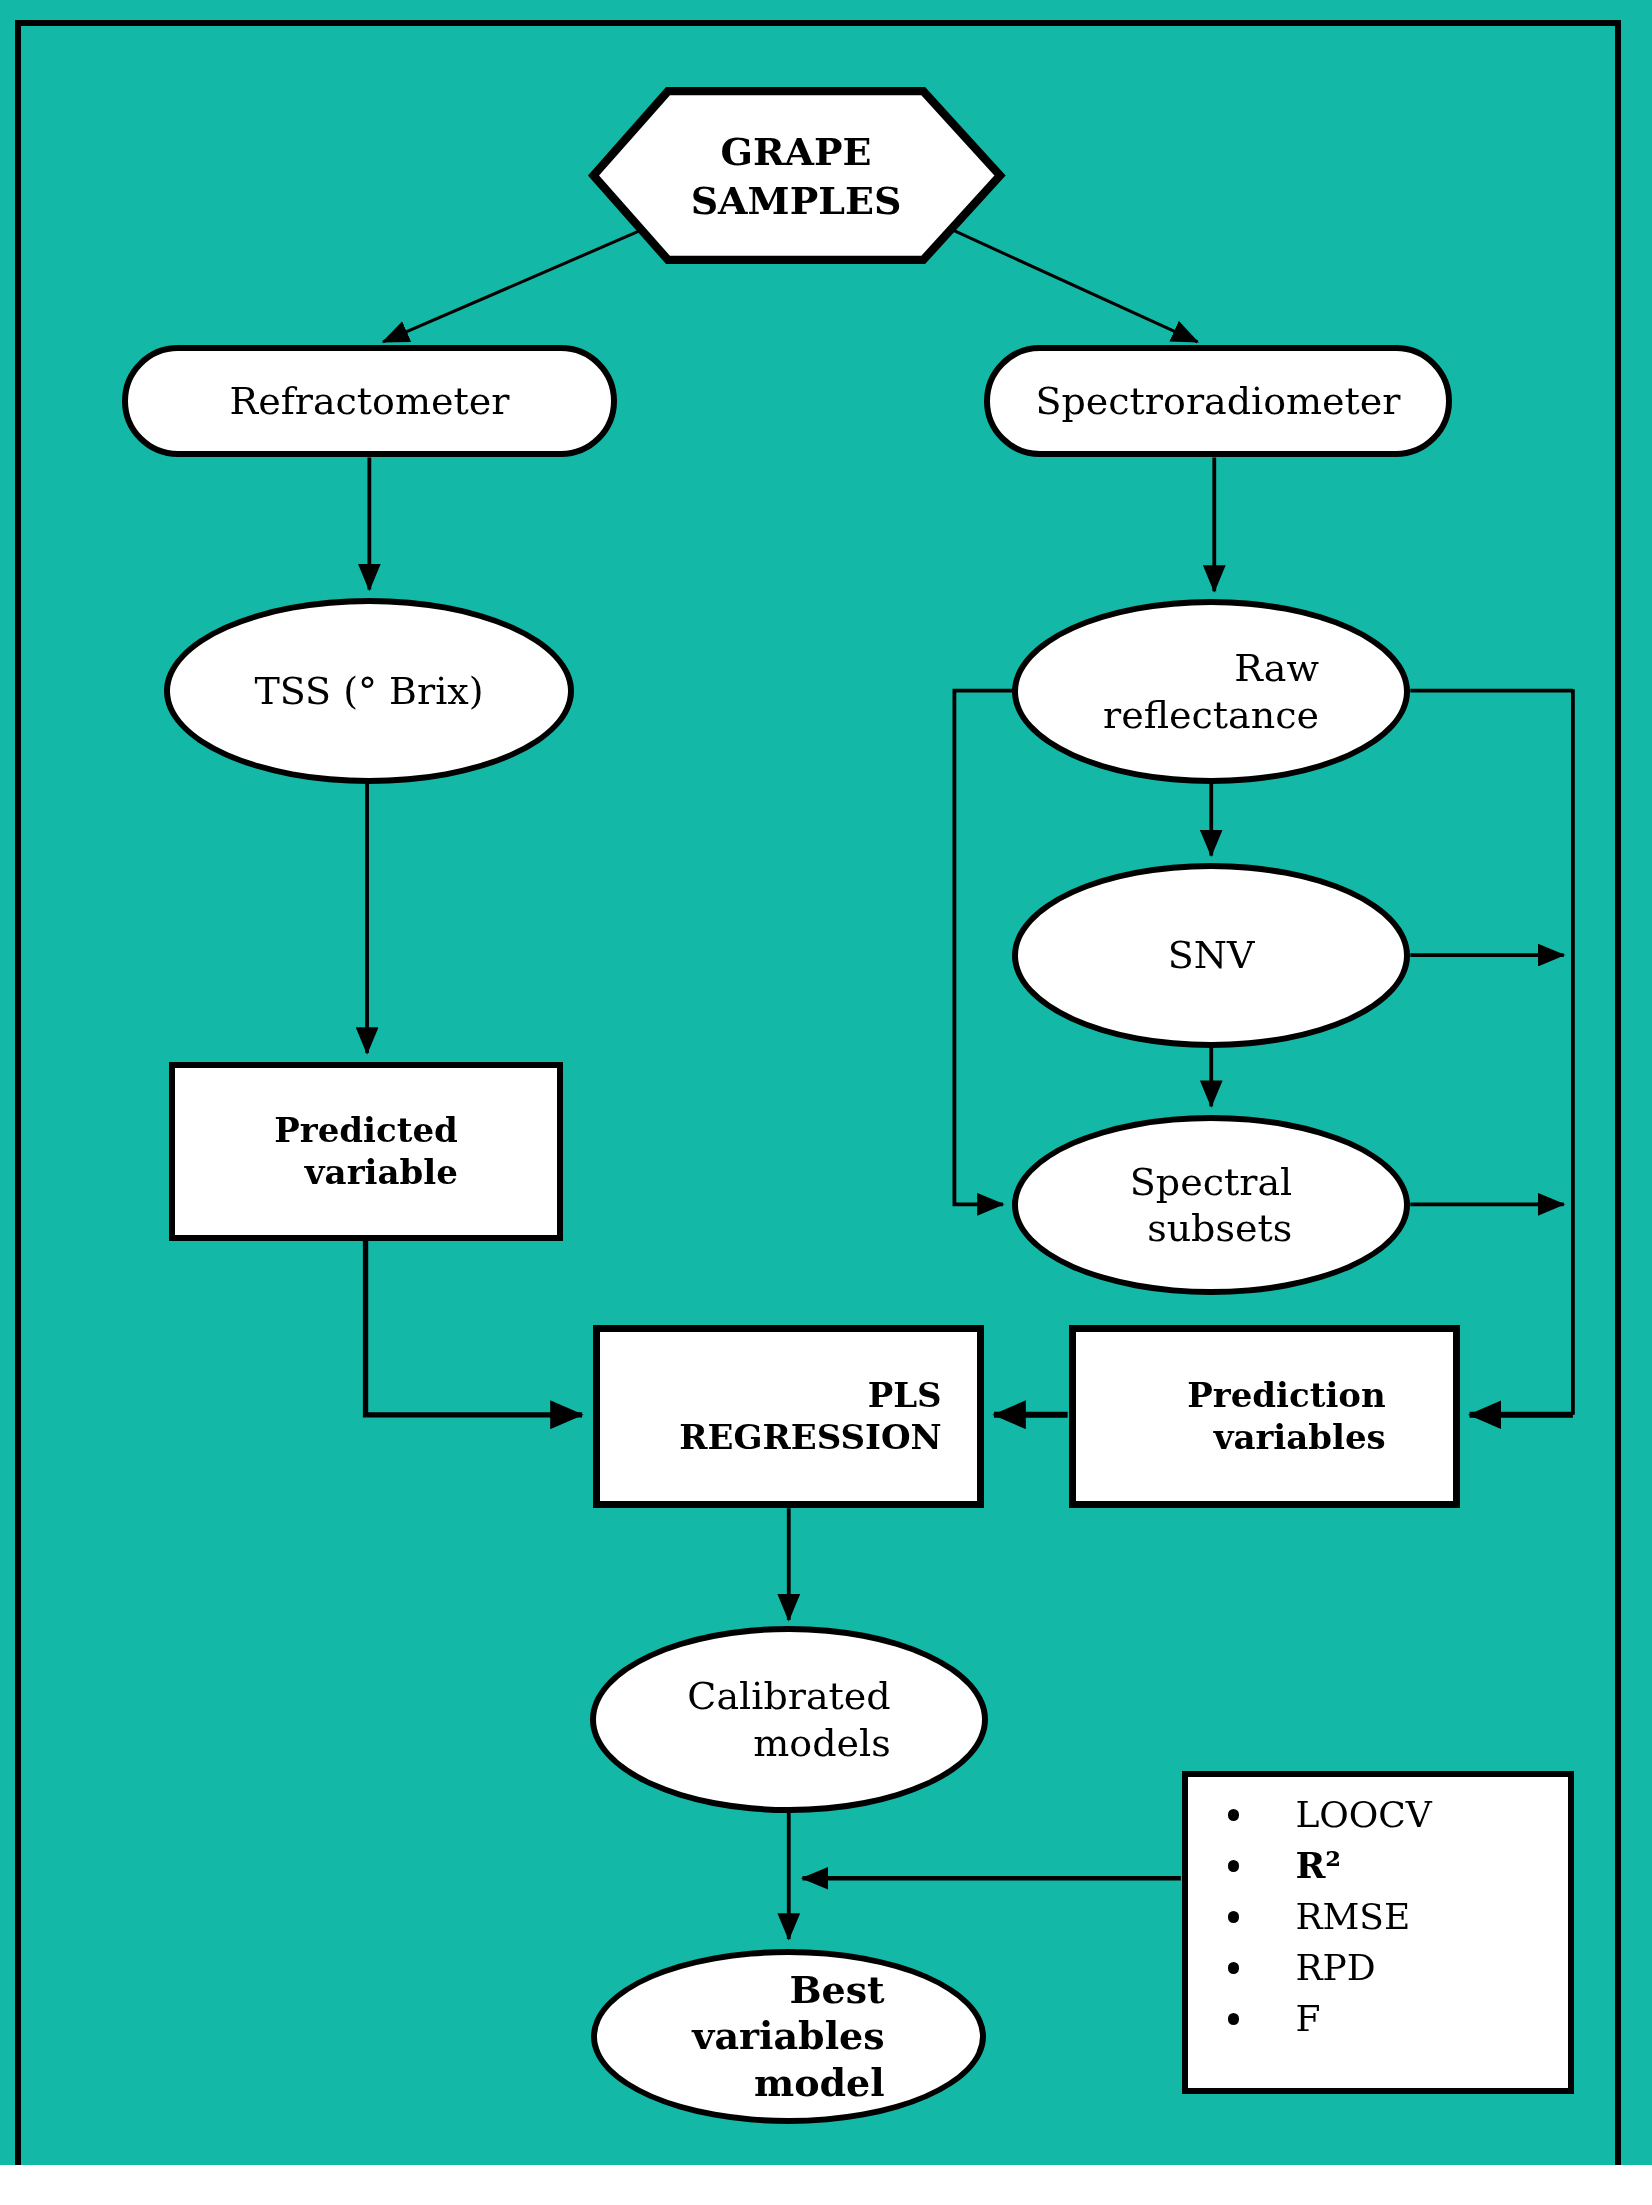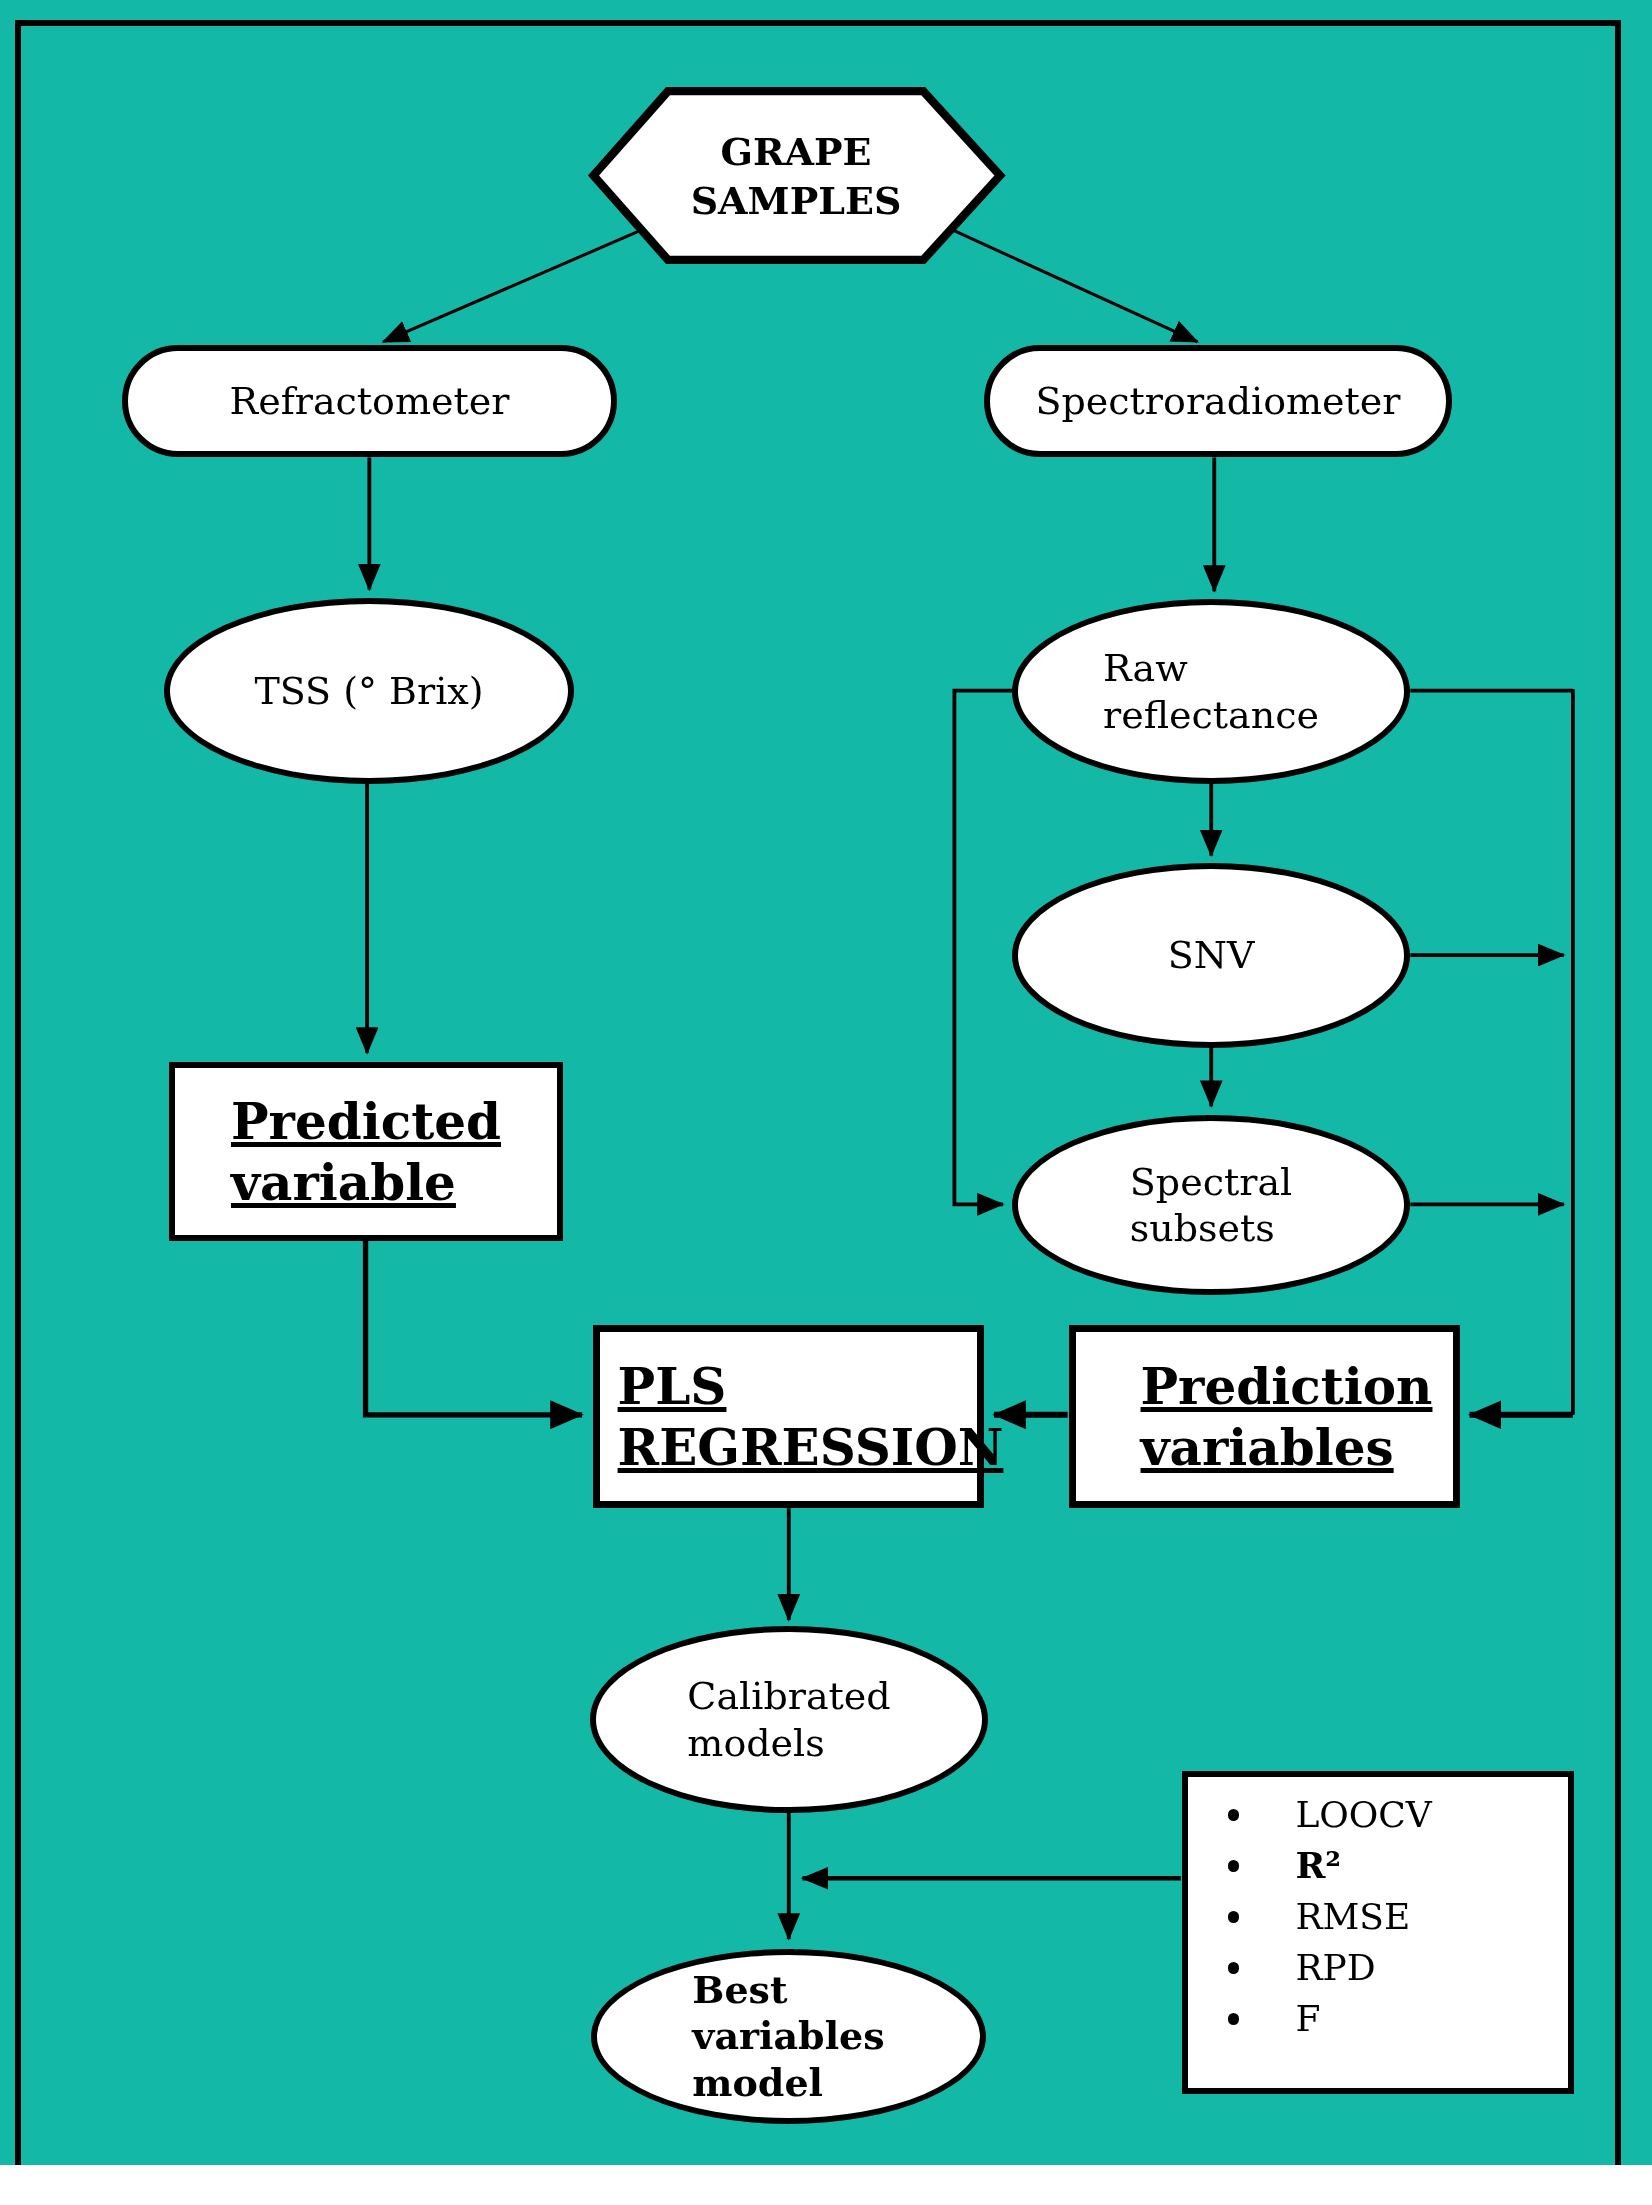--- a/index.html
+++ b/index.html
@@ -30,41 +30,40 @@
     top: 0;
     width: 1652px;
     height: 2205px;
   }
   .node {
     position: absolute;
     box-sizing: border-box;
     display: flex;
     align-items: center;
     justify-content: center;
-    text-align: left;
+    text-align: right;
     background: #ffffff;
     color: #000000;
     white-space: pre-line;
     line-height: 1.22;
   }
   .stadium {
     border: 6.8px solid #000000;
     border-radius: 61px;
     font-size: 38px;
   }
   .oval {
     border: 6.8px solid #000000;
     border-radius: 50%;
     font-size: 38px;
   }
   .rect {
     border: 6.8px solid #000000;
-    font-size: 50px;
+    font-size: 34px;
     font-weight: bold;
-    text-decoration: underline;
   }
   .rect.thick { border-width: 7.6px; padding-left: 44px; }
   .hex-label {
     position: absolute;
     display: flex;
     align-items: center;
     justify-content: center;
     text-align: center;
     font-size: 38px;
     font-weight: bold;

